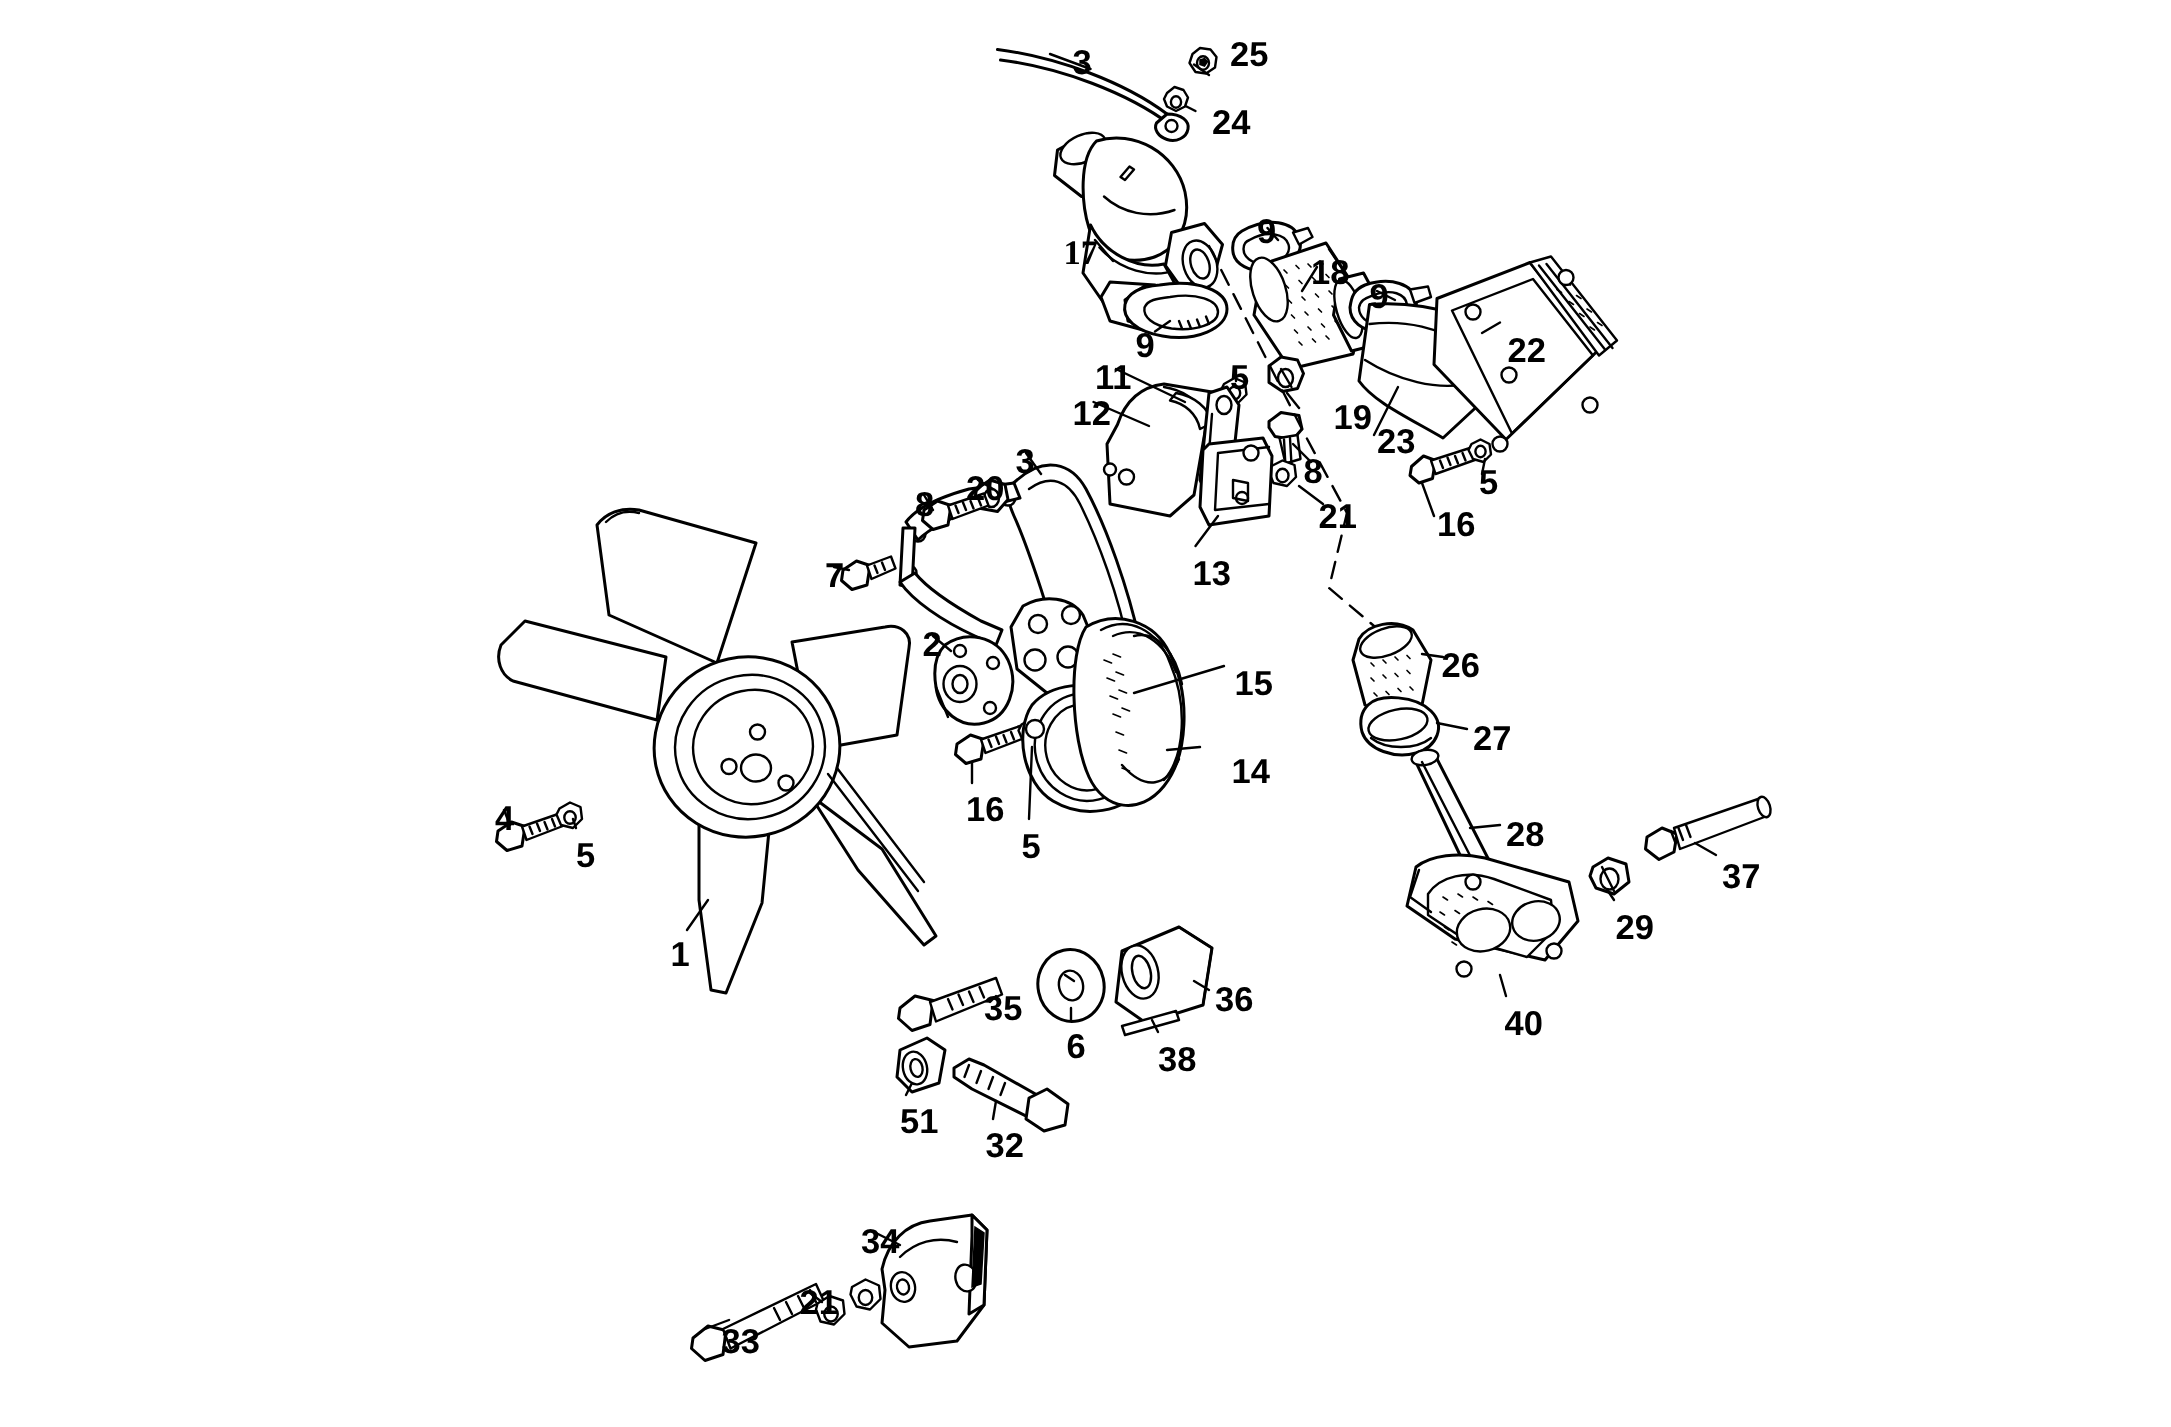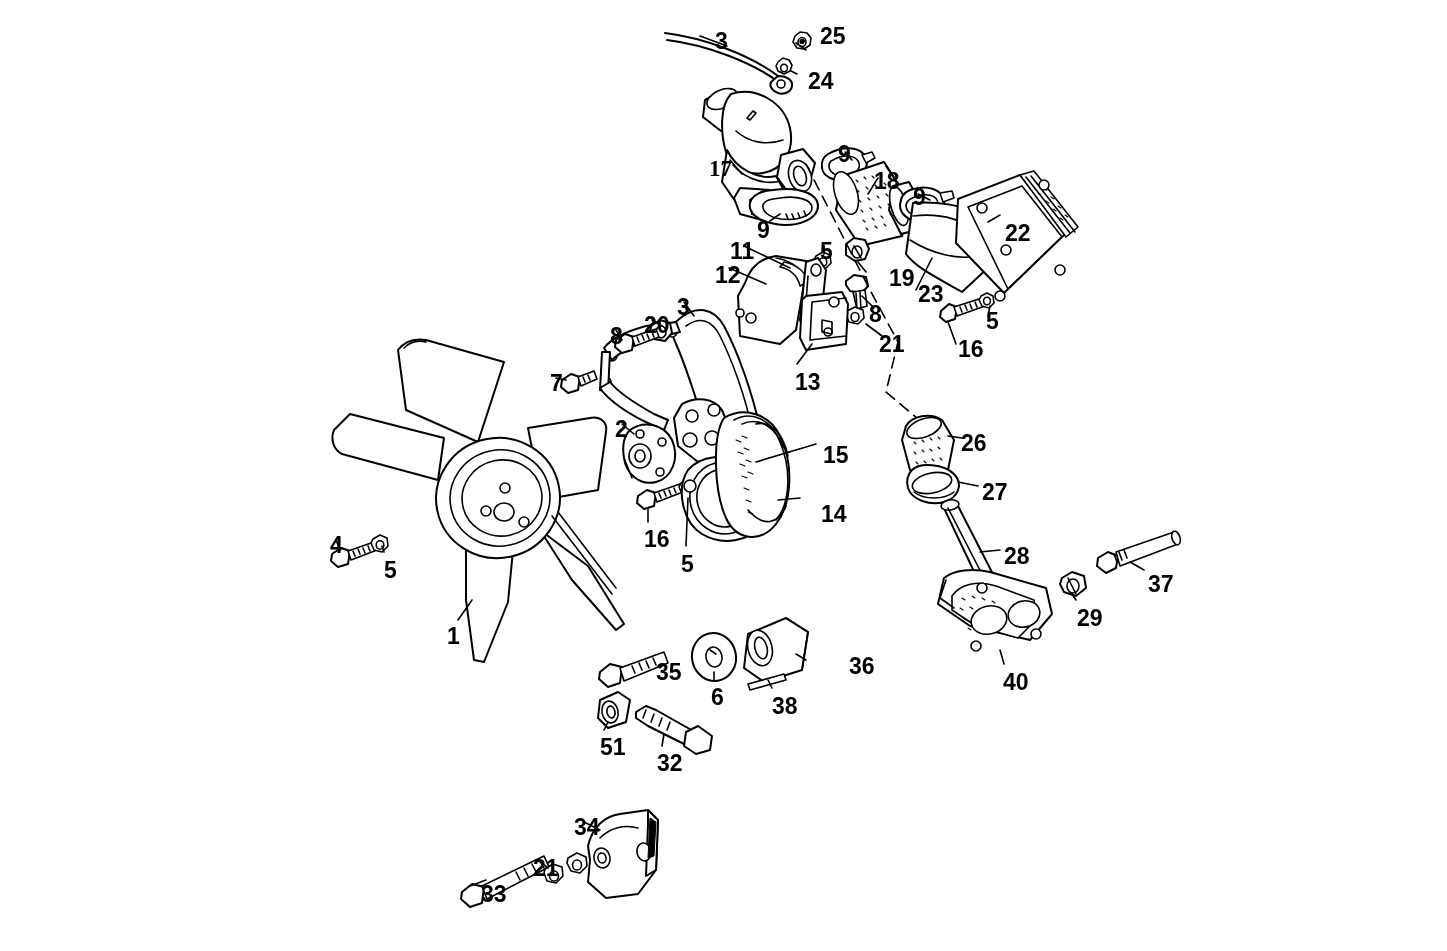--- a/index.html
+++ b/index.html
@@ -533,17 +533,17 @@
   <div class="callout" style="left:961px; top:432px;">26</div>
   <div class="callout" style="left:982px; top:481px;">27</div>
   <div class="callout" style="left:1004px; top:545px;">28</div>
   <div class="callout" style="left:1077px; top:607px;">29</div>
   <div class="callout" style="left:1003px; top:671px;">40</div>
   <div class="callout" style="left:600px; top:736px;">51</div>
   <div class="callout" style="left:657px; top:752px;">32</div>
   <div class="callout" style="left:481px; top:883px;">33</div>
   <div class="callout" style="left:574px; top:816px;">34</div>
   <div class="callout" style="left:656px; top:661px;text-align:right;">35</div>
-  <div class="callout" style="left:810px; top:655px;margin-left:39px;">36</div>
+  <div class="callout" style="left:810px; top:655px;">36</div>
   <div class="callout" style="left:1148px; top:573px;">37</div>
   <div class="callout" style="left:772px; top:695px;">38</div>
 
 </div>
 
 </body></html>

